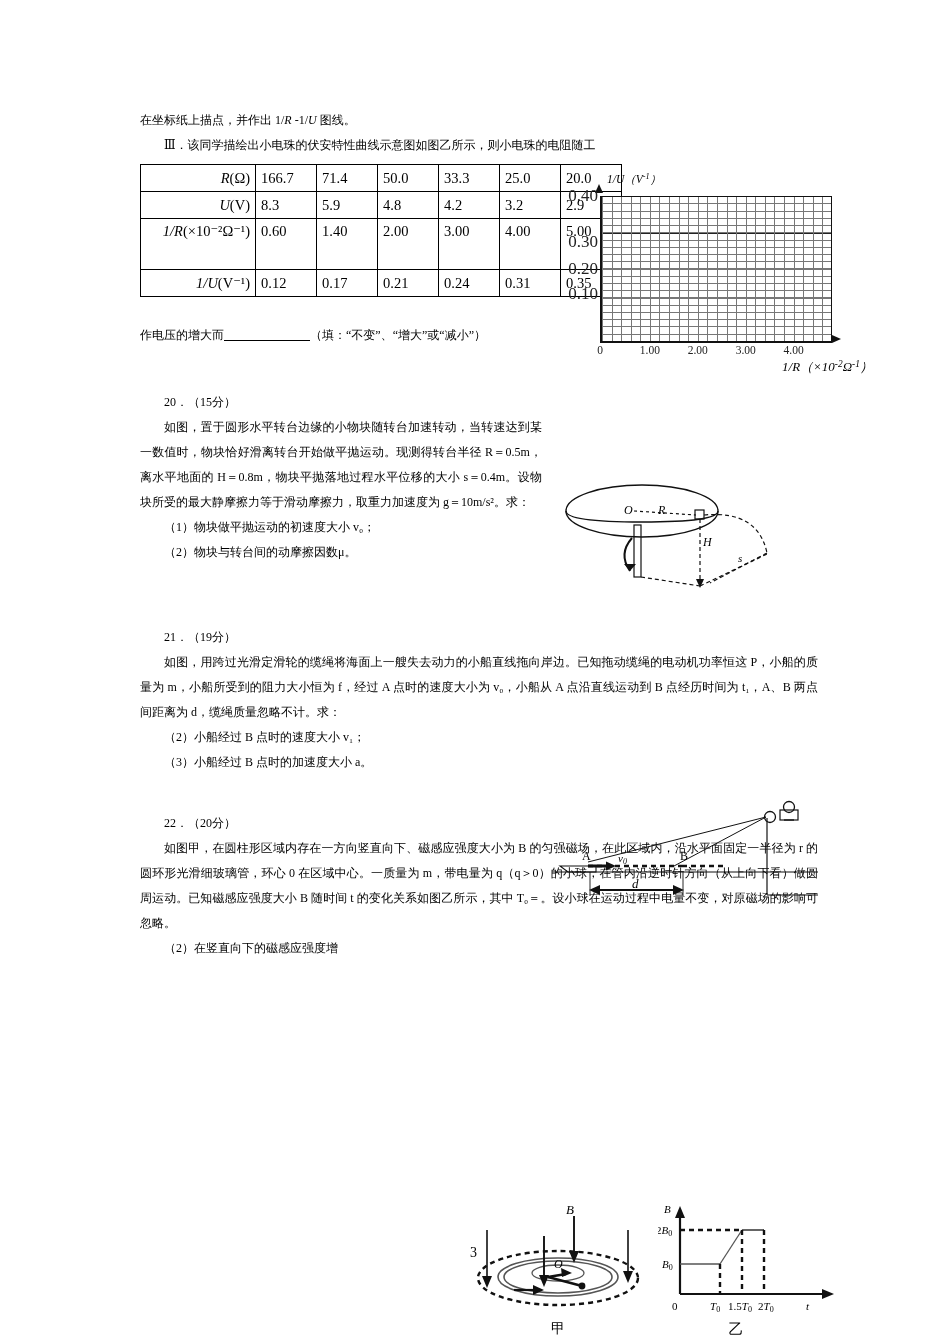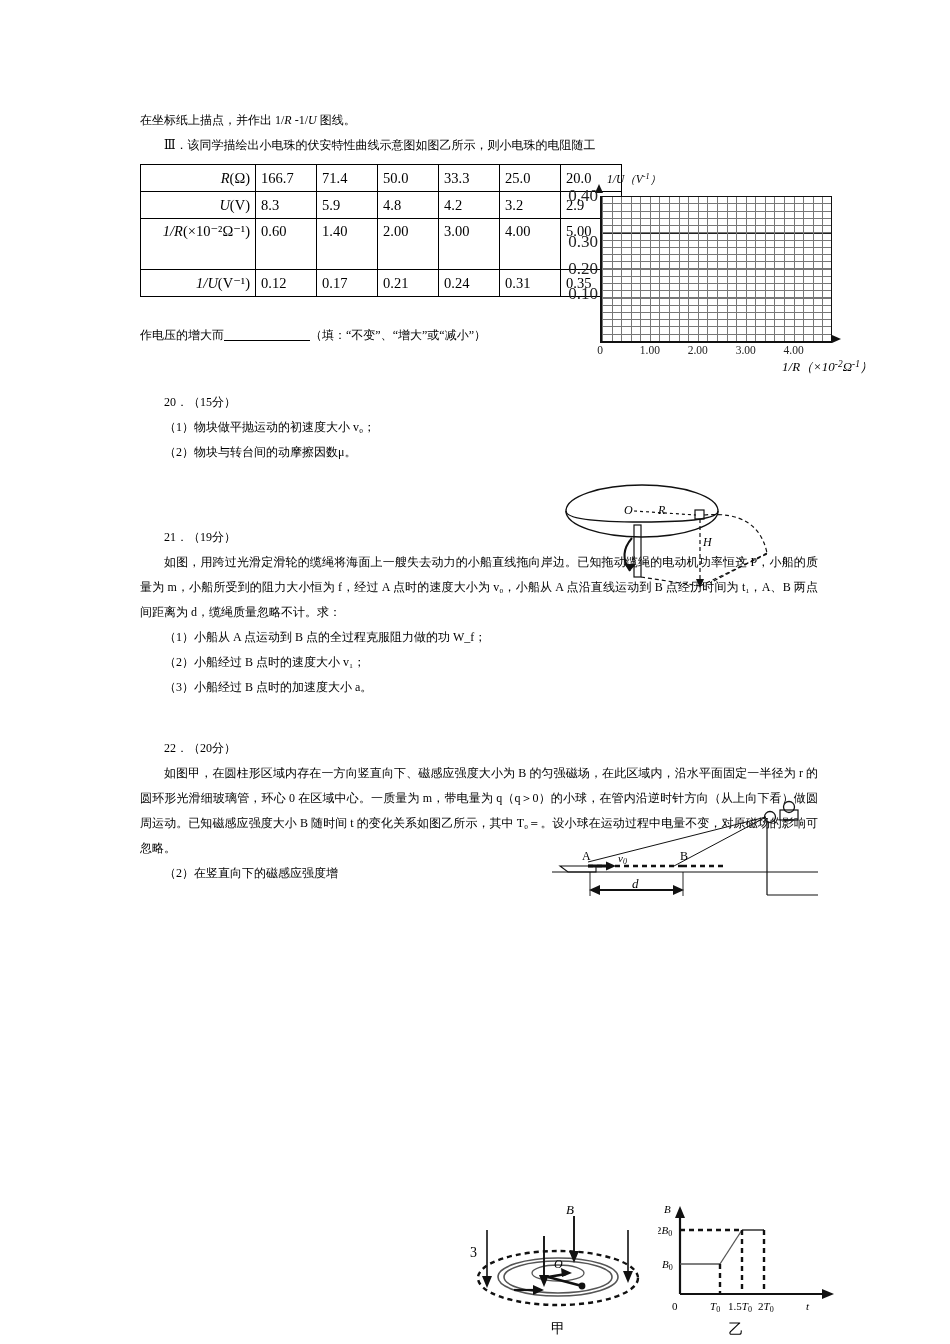--- a/index.html
+++ b/index.html
@@ -231,32 +231,32 @@
     <p class="para">
       <span>作电压的增大而</span><span class="blank-line"></span><span>（填：“不变”、“增大”或“减小”）</span>
     </p>
 
     <div class="spacer-lg"></div>
 
     <p class="para indent">
       <span>20．</span><span>（15分）</span>
     </p>
     <div style="width:402px">
+      <p class="para indent">如图，置于圆形水平转台边缘的小物块随转台加速转动，当转速达到某一数值时，物块恰好滑离转台开始做平抛运动。现测得转台半径 R＝0.5m，离水平地面的 H＝0.8m，物块平抛落地过程水平位移的大小 s＝0.4m。设物块所受的最大静摩擦力等于滑动摩擦力，取重力加速度为 g＝10m/s²。求：</p>
       <p class="para indent">（1）物块做平抛运动的初速度大小 v₀；</p>
       <p class="para indent">（2）物块与转台间的动摩擦因数μ。</p>
     </div>
 
     <div style="height:60px"></div>
 
     <p class="para indent">
       <span>21．</span><span>（19分）</span>
     </p>
     <p class="para indent">如图，用跨过光滑定滑轮的缆绳将海面上一艘失去动力的小船直线拖向岸边。已知拖动缆绳的电动机功率恒这 P，小船的质量为 m，小船所受到的阻力大小恒为 f，经过 A 点时的速度大小为 v₀，小船从 A 点沿直线运动到 B 点经历时间为 t₁，A、B 两点间距离为 d，缆绳质量忽略不计。求：</p>
     <div style="width:402px">
-      <p class="para indent">（1）小船从 A 点运动到 B 点的全过程克服阻力做的功 W_f；</p>
       <p class="para indent">（2）小船经过 B 点时的速度大小 v₁；</p>
       <p class="para indent">（3）小船经过 B 点时的加速度大小 a。</p>
     </div>
 
     <div style="height:36px"></div>
 
     <p class="para indent">
       <span>22．</span><span>（20分）</span>
     </p>
     <p class="para indent">如图甲，在圆柱形区域内存在一方向竖直向下、磁感应强度大小为 B 的匀强磁场，在此区域内，沿水平面固定一半径为 r 的圆环形光滑细玻璃管，环心 0 在区域中心。一质量为 m，带电量为 q（q＞0）的小球，在管内沿逆时针方向（从上向下看）做圆周运动。已知磁感应强度大小 B 随时间 t 的变化关系如图乙所示，其中 T₀＝。设小球在运动过程中电量不变，对原磁场的影响可忽略。</p>

